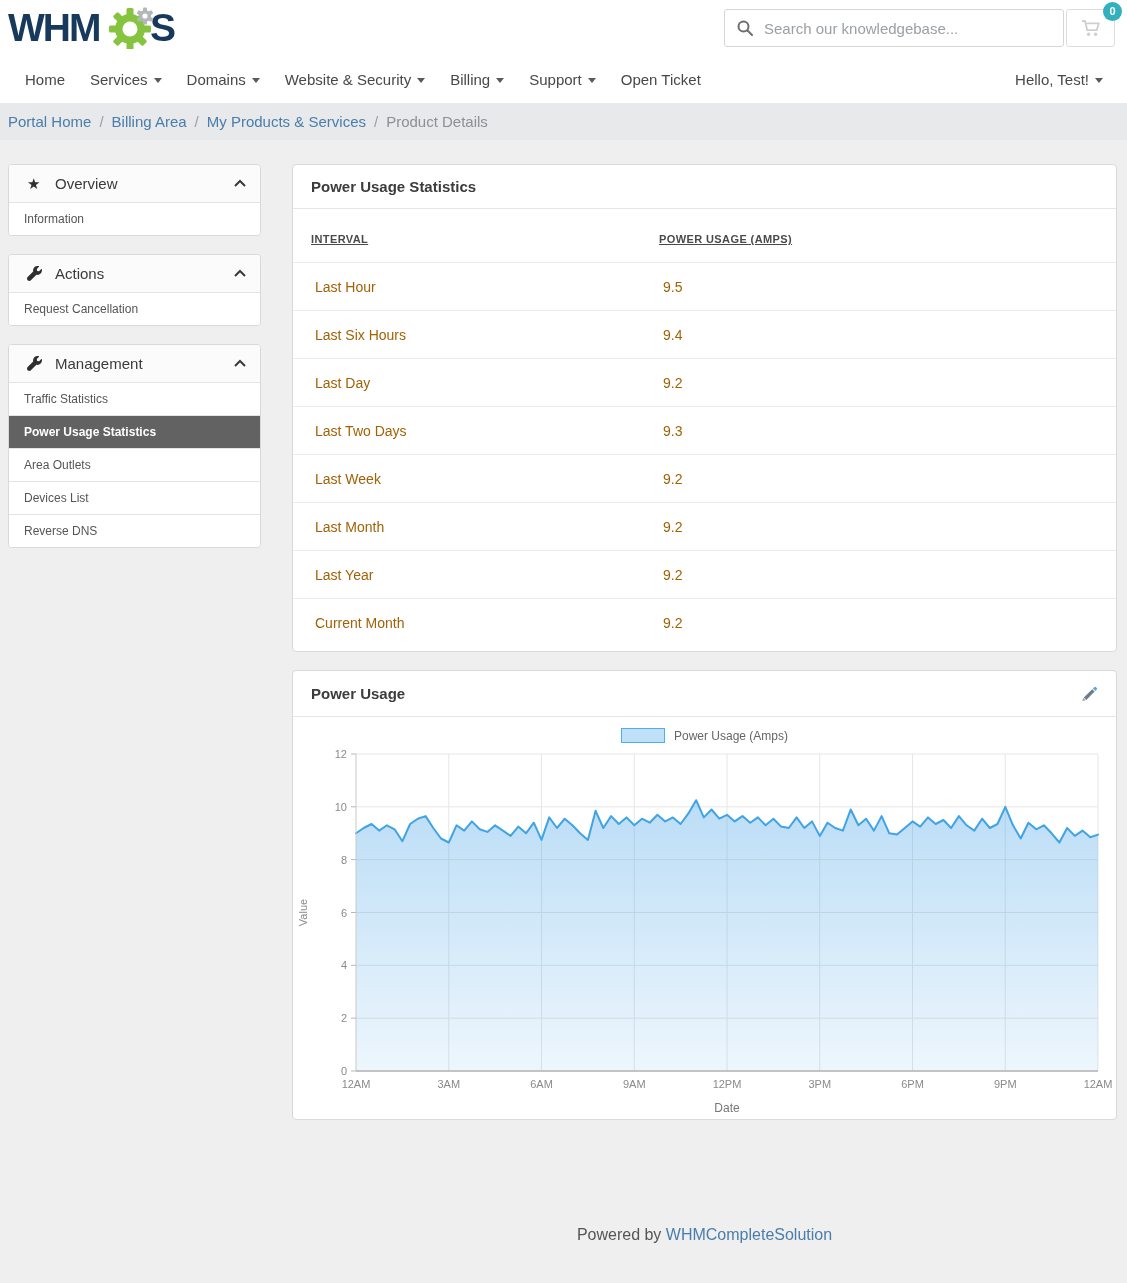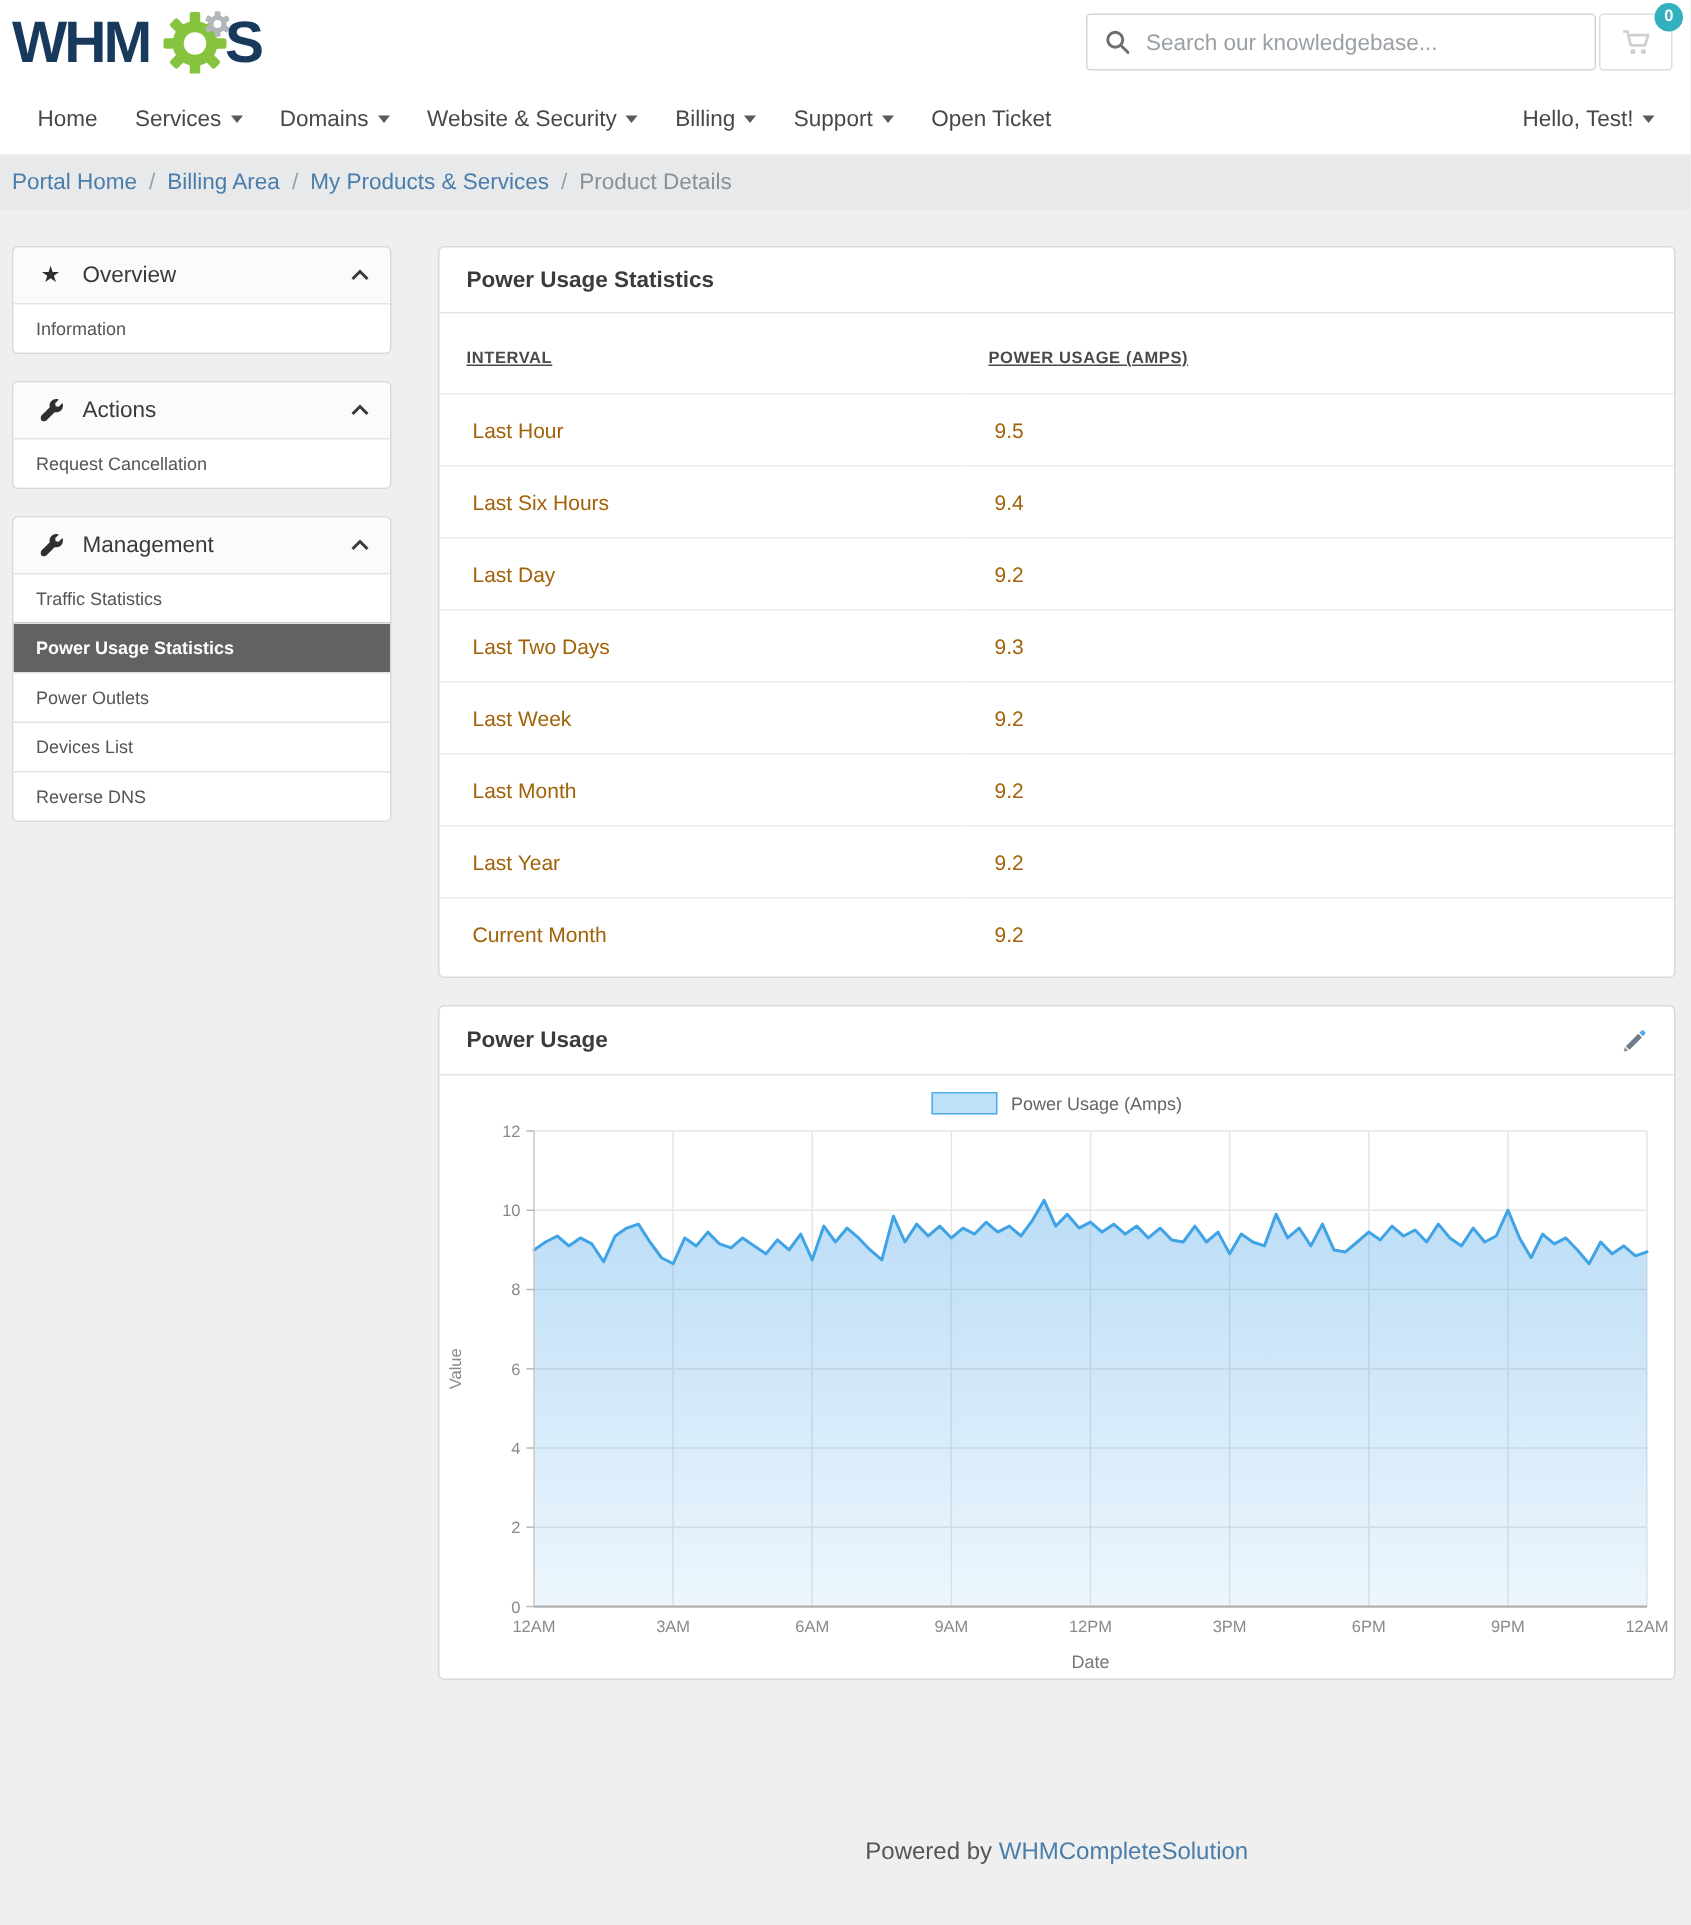--- a/index.html
+++ b/index.html
@@ -209,21 +209,21 @@
         </span>
         <span class="panel-title">Management</span>
         <span class="chevron">
           <svg width="14" height="11" viewBox="0 0 14 11">
               <polyline points="2,8 7,3 12,8" fill="none" stroke="#3a3a3a" stroke-width="2"></polyline>
             </svg>
         </span>
       </div>
       <div class="panel-item">Traffic Statistics</div>
       <div class="panel-item active">Power Usage Statistics</div>
-      <div class="panel-item">Power Outlets</div>
+      <div class="panel-item">Area Outlets</div>
       <div class="panel-item">Devices List</div>
       <div class="panel-item">Reverse DNS</div>
     </div>
   </div>
 
   <div class="main-col">
 
     <div class="card">
       <div class="card-header">
         <span>Power Usage Statistics</span>

